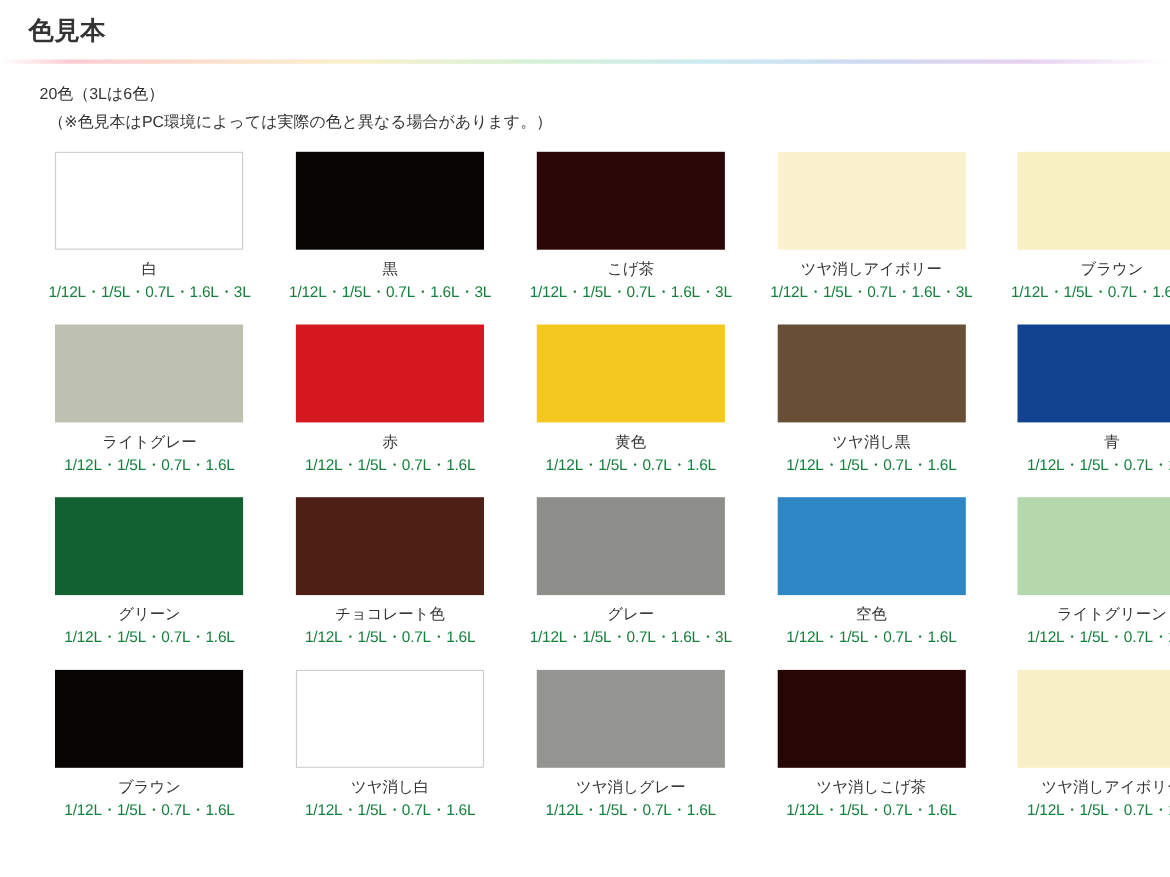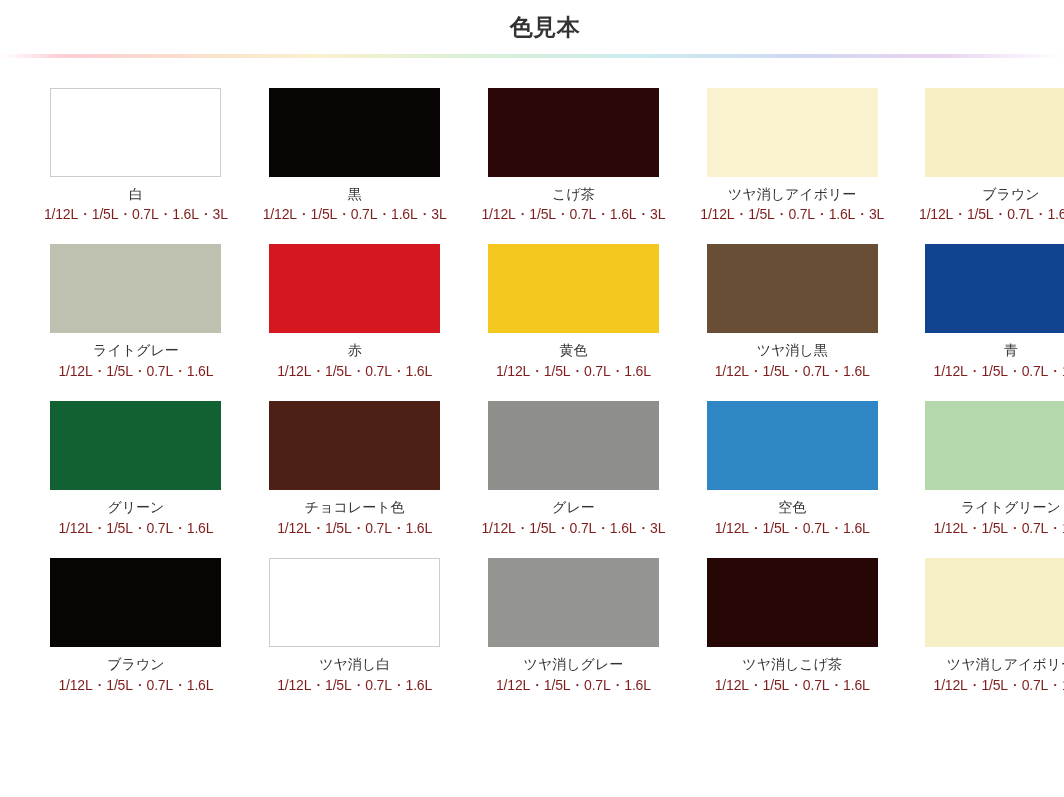--- a/index.html
+++ b/index.html
@@ -19,21 +19,20 @@
   .page-header {
     padding: 14px 0 0 26px;
   }
   .page-title {
     font-size: 23px;
     font-weight: bold;
     color: #333333;
     letter-spacing: 0.5px;
     line-height: 1.2;
     margin: 0;
-    text-align: center;
   }
   .rainbow-rule {
     margin-top: 12px;
     height: 4px;
     width: 100%;
     background: linear-gradient(to right,
       rgba(255,255,255,1) 0%,
       rgba(250,205,212,1) 6%,
       rgba(251,222,205,1) 17%,
       rgba(250,241,205,1) 30%,
@@ -85,35 +84,37 @@
     font-size: 14px;
     line-height: 1.35;
     color: #333333;
     text-align: center;
     white-space: nowrap;
   }
   .swatch-sizes {
     margin-top: 2px;
     font-size: 14px;
     line-height: 1.35;
-    color: #7f1d1d;
+    color: #15803d;
     text-align: center;
     white-space: nowrap;
     letter-spacing: -0.2px;
   }
 </style>
 </head>
 <body>
 
 <div class="page-header">
   <h1 class="page-title">色見本</h1>
 </div>
 <div class="rainbow-rule"></div>
 
 <div class="intro">
+  <div class="intro-line">20色（3Lは6色）</div>
+  <div class="intro-line indented">（※色見本はPC環境によっては実際の色と異なる場合があります。）</div>
 </div>
 
 <div class="swatch-grid" id="swatch-grid">
     <div class="swatch-cell">
       <div class="swatch-chip bordered" style="background-color: rgb(255, 255, 255);"></div>
       <div class="swatch-name">白</div>
       <div class="swatch-sizes">1/12L・1/5L・0.7L・1.6L・3L</div>
     </div>
     <div class="swatch-cell">
       <div class="swatch-chip" style="background-color: rgb(8, 4, 3);"></div>

